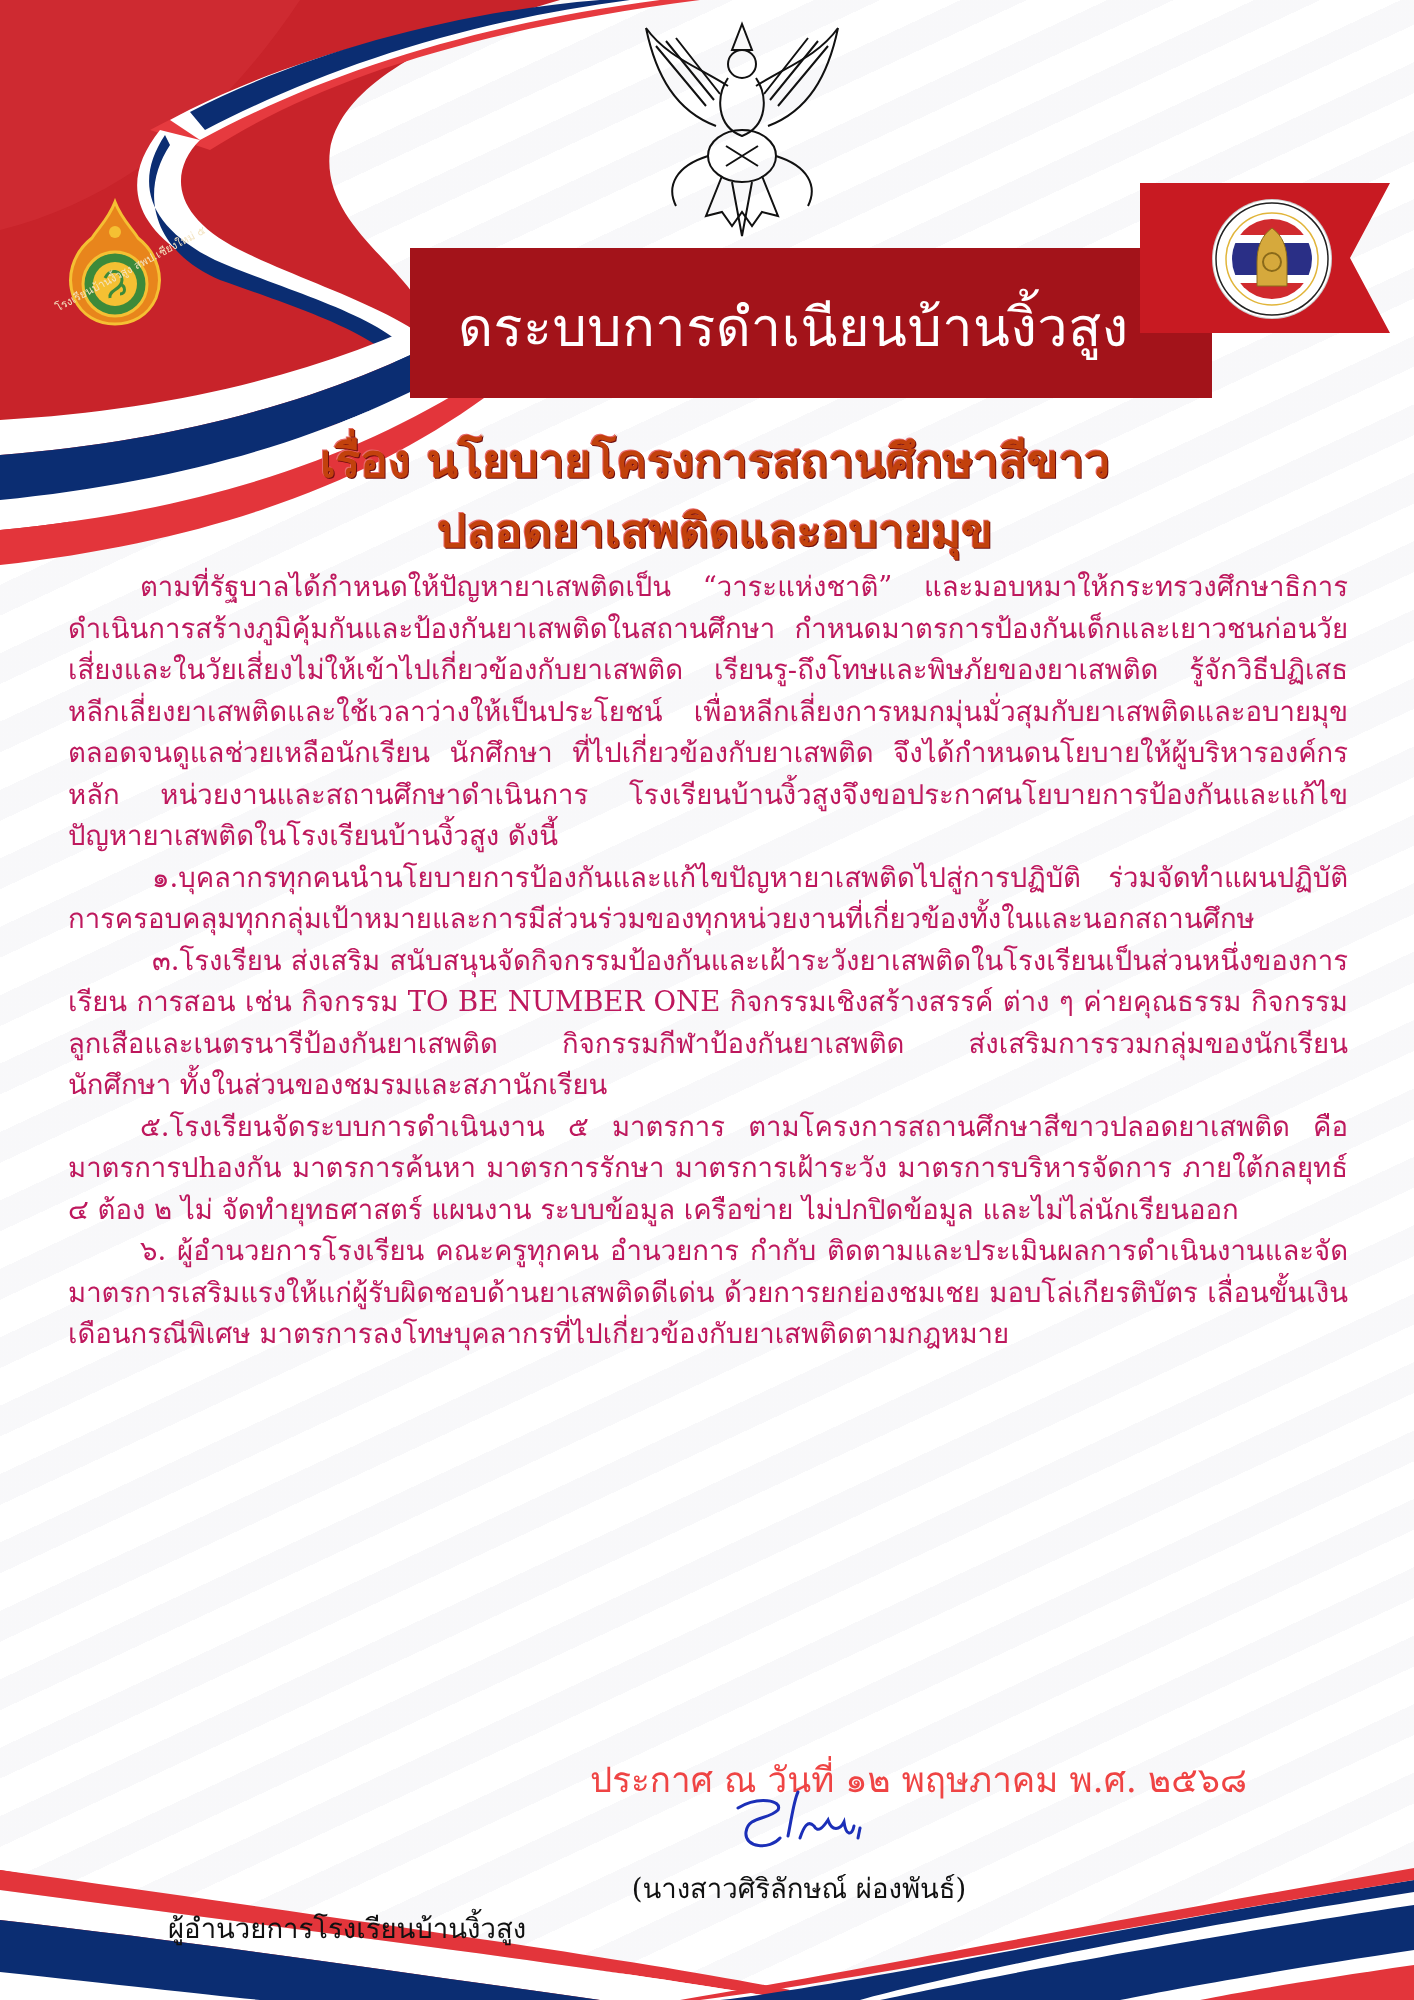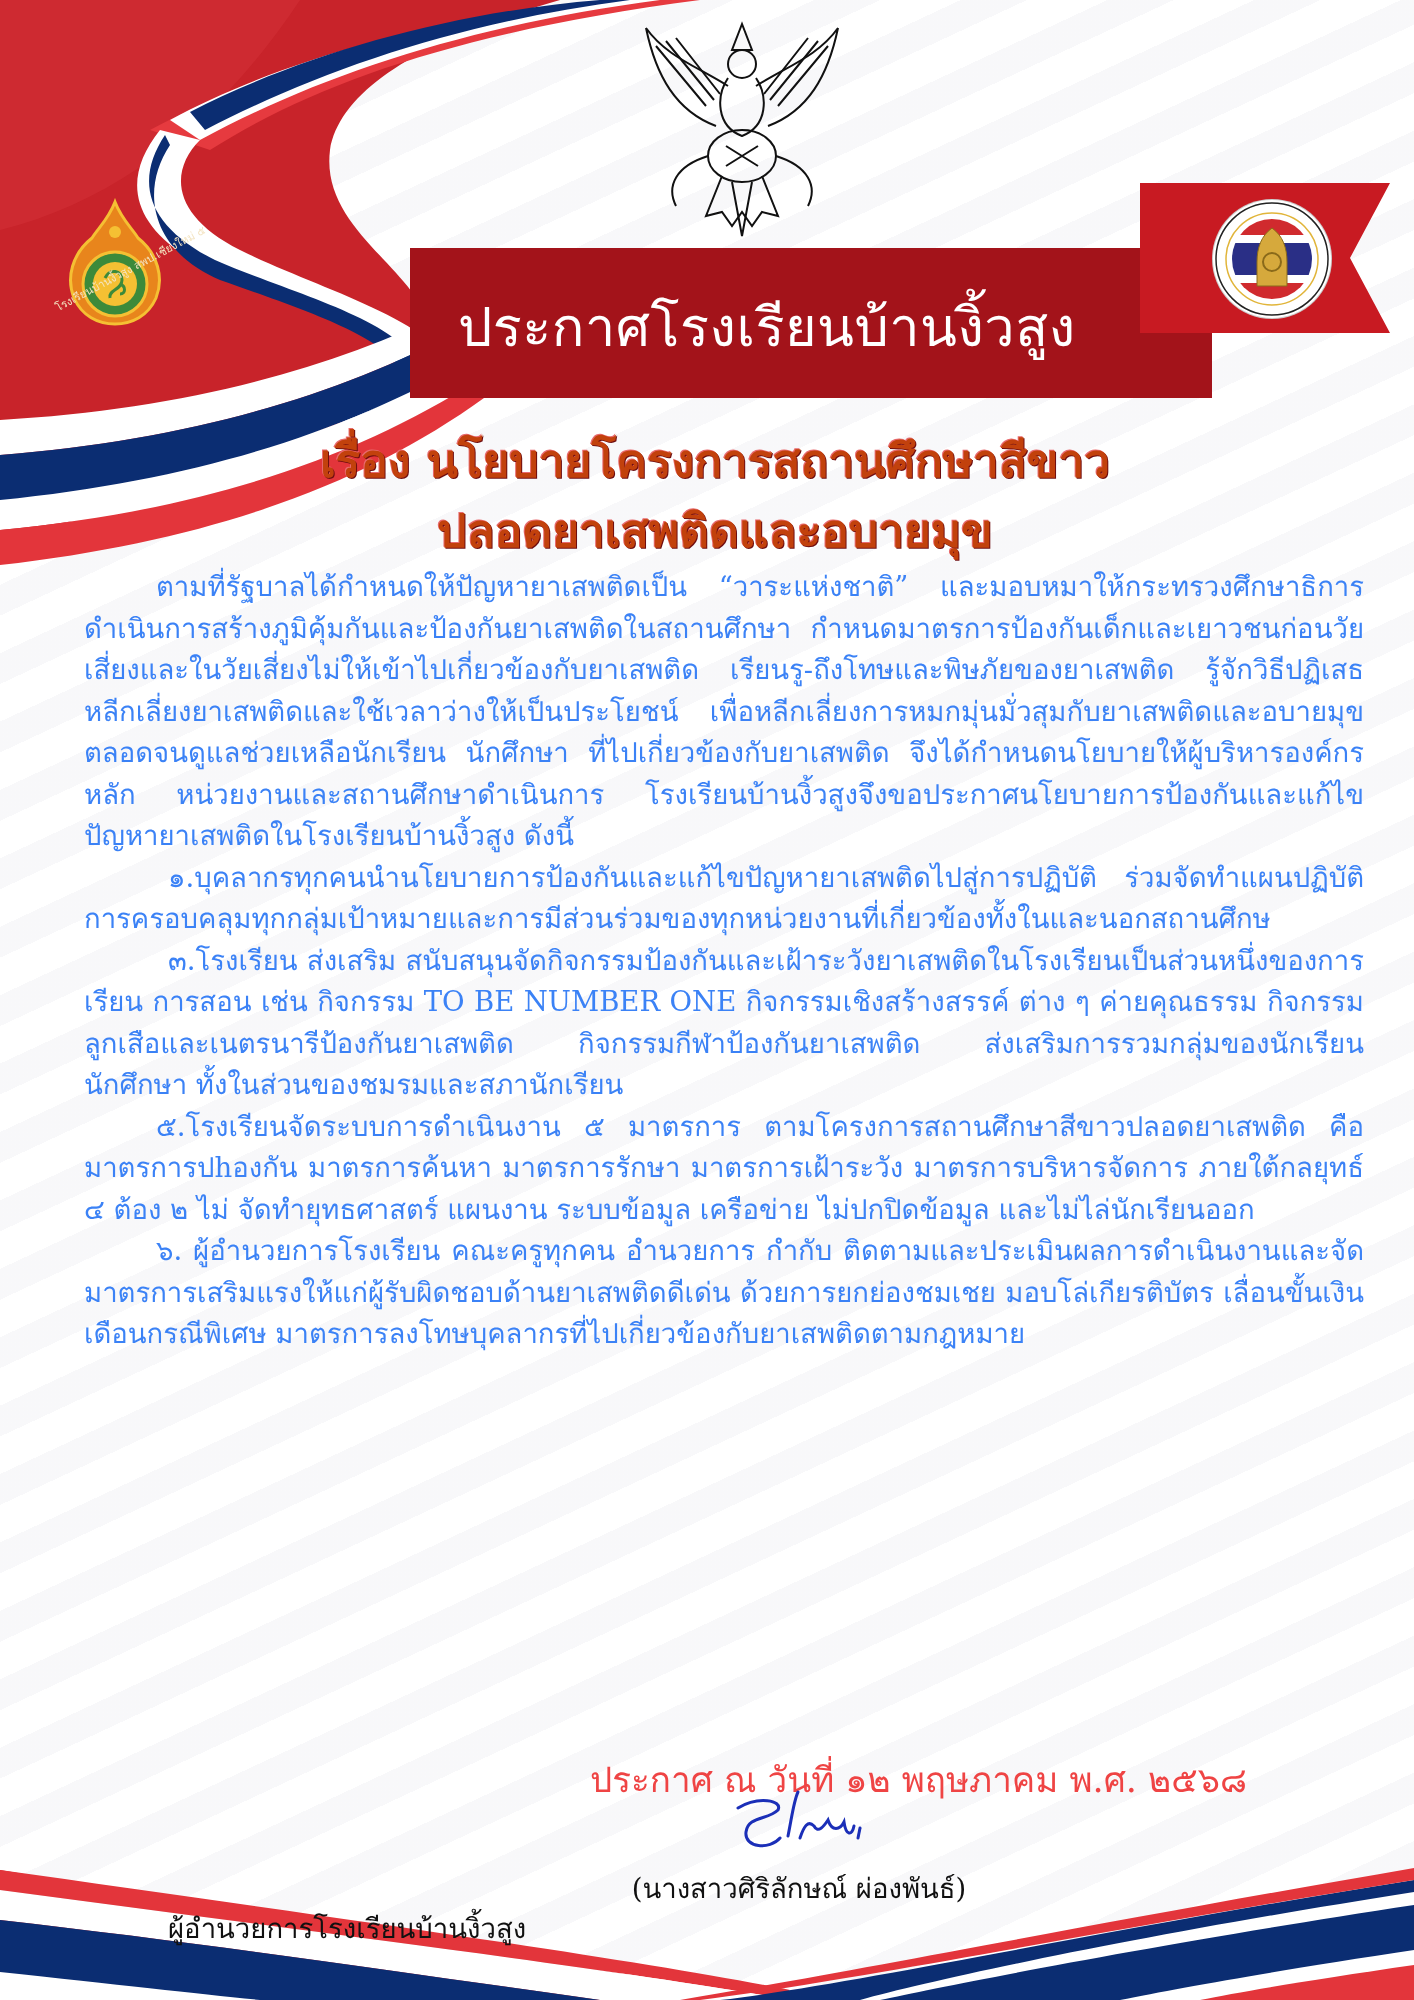--- a/index.html
+++ b/index.html
@@ -16,21 +16,21 @@
 
   .title-banner { position: absolute; left: 410px; top: 248px; width: 802px; height: 150px; background: #a3131a; }
   .title-banner-text { position: absolute; left: 458px; top: 284px; font-size: 54px; color: #ffffff; font-family: "DejaVu Sans", sans-serif; font-weight: 300; letter-spacing: 0.5px; white-space: nowrap; }
   .flag-ribbon { position: absolute; left: 1140px; top: 183px; width: 250px; height: 150px; }
   .flag-seal { position: absolute; left: 1213px; top: 200px; width: 118px; height: 118px; border-radius: 50%; background: #fff; box-shadow: 0 0 0 1px #ccc; }
 
   .subject { position: absolute; left: 8px; width: 1414px; text-align: center; color: #c2410c; font-family: "DejaVu Sans", sans-serif; font-weight: bold; font-size: 46px; text-shadow: 1px 1px 0 #6d0c10, -1px -1px 0 #e86a6e; }
   .subject.l1 { top: 424px; }
   .subject.l2 { top: 494px; }
 
-  .body-text { position: absolute; left: 84px; top: 566px; width: 1280px; font-size: 27.5px; line-height: 41.5px; color: #3b82f6; }
+  .body-text { position: absolute; left: 68px; top: 566px; width: 1280px; font-size: 27.5px; line-height: 41.5px; color: #be185d; }
   .body-text p { margin: 0; text-align: justify; }
   .indent { text-indent: 72px; }
   .indent-b { text-indent: 84px; }
 
   .sign-date { position: absolute; left: 590px; top: 1752px; font-size: 35px; color: #ef4444; white-space: nowrap; }
   .signature { position: absolute; left: 728px; top: 1786px; width: 150px; height: 70px; }
   .sign-name { position: absolute; left: 8px; width: 1414px; top: 1866px; text-align: center; font-size: 27.5px; color: #111; padding-left: 168px; box-sizing: border-box; }
   .sign-title { position: absolute; left: 0; width: 1414px; top: 1906px; font-size: 27.5px; color: #111; padding-left: 168px; box-sizing: border-box; }
 </style>
 </head>
@@ -109,21 +109,21 @@
   <g clip-path="url(#sc)">
     <rect x="0" y="19" width="118" height="16" fill="#d02a2e"></rect>
     <rect x="0" y="35" width="118" height="8" fill="#fff"></rect>
     <rect x="0" y="43" width="118" height="32" fill="#2a2f86"></rect>
     <rect x="0" y="75" width="118" height="8" fill="#fff"></rect>
     <rect x="0" y="83" width="118" height="16" fill="#d02a2e"></rect>
   </g>
   <path d="M59,28 C70,36 74,48 74,62 L74,86 L44,86 L44,62 C44,48 48,36 59,28 Z" fill="#d6a93c" stroke="#8a6a1a"></path>
   <circle cx="59" cy="62" r="9" fill="none" stroke="#8a6a1a" stroke-width="2"></circle>
 </svg>
-<div class="title-banner-text">ประกาศโรงเรียนบ้านงิ้วสูง</div>
+<div class="title-banner-text">ดระบบการดำเนียนบ้านงิ้วสูง</div>
 
 <div class="subject l1">เรื่อง นโยบายโครงการสถานศึกษาสีขาว</div>
 <div class="subject l2">ปลอดยาเสพติดและอบายมุข</div>
 
 <div class="body-text">
   <p class="indent">ตามที่รัฐบาลได้กำหนดให้ปัญหายาเสพติดเป็น “วาระแห่งชาติ” และมอบหมาให้กระทรวงศึกษาธิการ ดำเนินการสร้างภูมิคุ้มกันและป้องกันยาเสพติดในสถานศึกษา กำหนดมาตรการป้องกันเด็กและเยาวชนก่อนวัยเสี่ยงและในวัยเสี่ยงไม่ให้เข้าไปเกี่ยวข้องกับยาเสพติด เรียนรู-ถึงโทษและพิษภัยของยาเสพติด รู้จักวิธีปฏิเสธหลีกเลี่ยงยาเสพติดและใช้เวลาว่างให้เป็นประโยชน์ เพื่อหลีกเลี่ยงการหมกมุ่นมั่วสุมกับยาเสพติดและอบายมุข ตลอดจนดูแลช่วยเหลือนักเรียน นักศึกษา ที่ไปเกี่ยวข้องกับยาเสพติด จึงได้กำหนดนโยบายให้ผู้บริหารองค์กรหลัก หน่วยงานและสถานศึกษาดำเนินการ โรงเรียนบ้านงิ้วสูงจึงขอประกาศนโยบายการป้องกันและแก้ไขปัญหายาเสพติดในโรงเรียนบ้านงิ้วสูง ดังนี้</p>
   <p class="indent-b">๑.บุคลากรทุกคนนำนโยบายการป้องกันและแก้ไขปัญหายาเสพติดไปสู่การปฏิบัติ ร่วมจัดทำแผนปฏิบัติการครอบคลุมทุกกลุ่มเป้าหมายและการมีส่วนร่วมของทุกหน่วยงานที่เกี่ยวข้องทั้งในและนอกสถานศึกษ</p>
   <p class="indent-b">๓.โรงเรียน ส่งเสริม สนับสนุนจัดกิจกรรมป้องกันและเฝ้าระวังยาเสพติดในโรงเรียนเป็นส่วนหนึ่งของการเรียน การสอน เช่น กิจกรรม TO BE NUMBER ONE กิจกรรมเชิงสร้างสรรค์ ต่าง ๆ ค่ายคุณธรรม กิจกรรมลูกเสือและเนตรนารีป้องกันยาเสพติด กิจกรรมกีฬาป้องกันยาเสพติด ส่งเสริมการรวมกลุ่มของนักเรียน นักศึกษา ทั้งในส่วนของชมรมและสภานักเรียน</p>
   <p class="indent">๕.โรงเรียนจัดระบบการดำเนินงาน ๕ มาตรการ ตามโครงการสถานศึกษาสีขาวปลอดยาเสพติด คือมาตรการปhองกัน มาตรการค้นหา มาตรการรักษา มาตรการเฝ้าระวัง มาตรการบริหารจัดการ ภายใต้กลยุทธ์ ๔ ต้อง ๒ ไม่ จัดทำยุทธศาสตร์ แผนงาน ระบบข้อมูล เครือข่าย ไม่ปกปิดข้อมูล และไม่ไล่นักเรียนออก</p>
   <p class="indent">๖. ผู้อำนวยการโรงเรียน คณะครูทุกคน อำนวยการ กำกับ ติดตามและประเมินผลการดำเนินงานและจัดมาตรการเสริมแรงให้แก่ผู้รับผิดชอบด้านยาเสพติดดีเด่น ด้วยการยกย่องชมเชย มอบโล่เกียรติบัตร เลื่อนขั้นเงินเดือนกรณีพิเศษ มาตรการลงโทษบุคลากรที่ไปเกี่ยวข้องกับยาเสพติดตามกฎหมาย</p>

